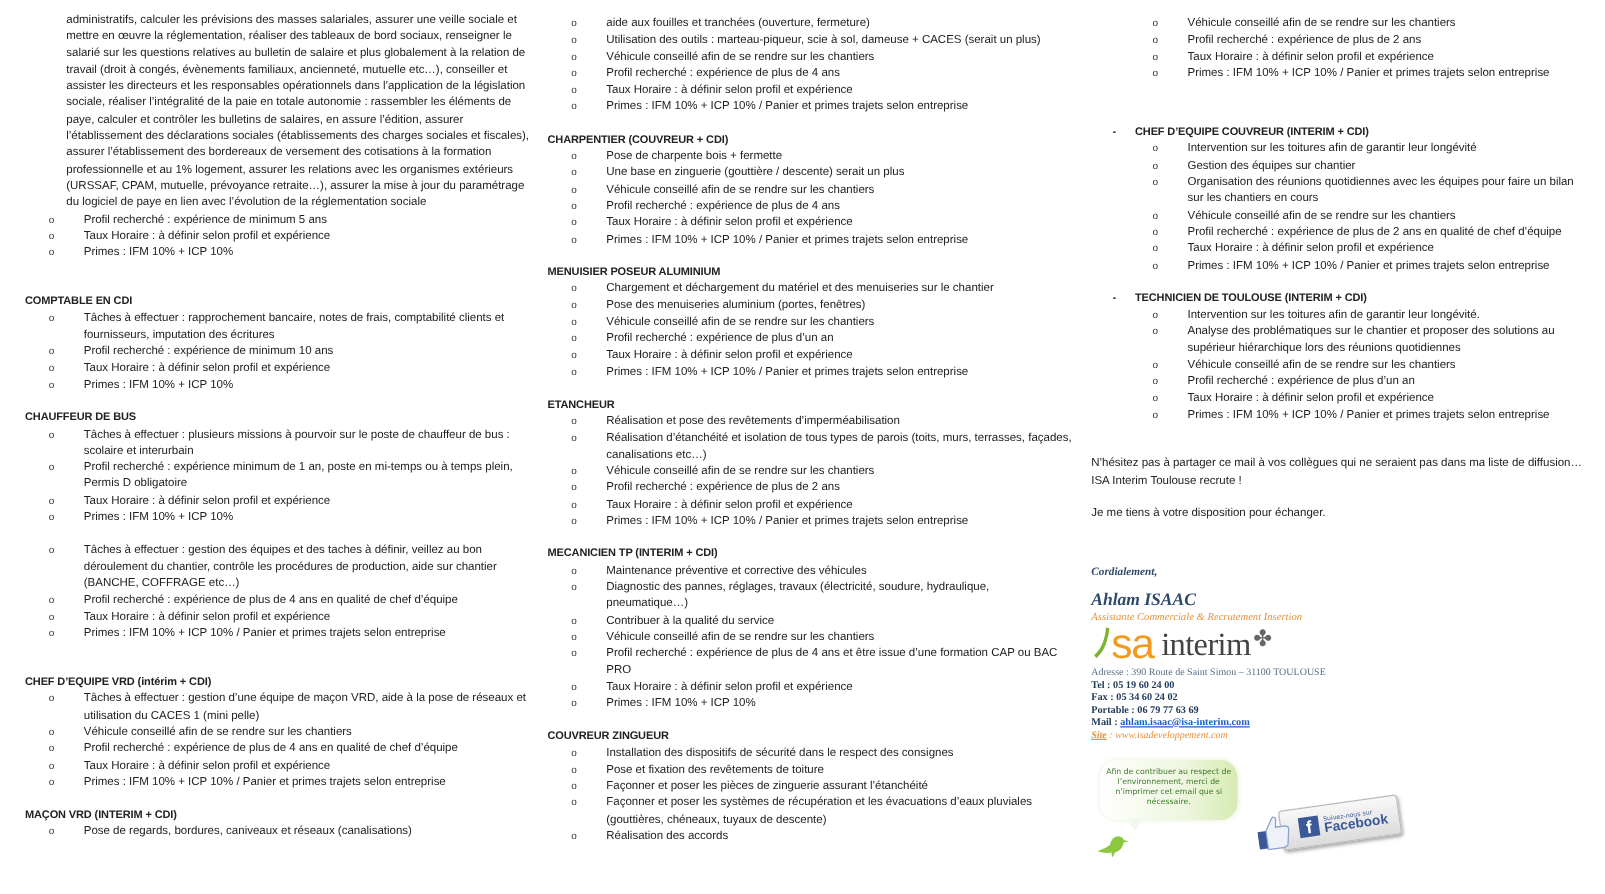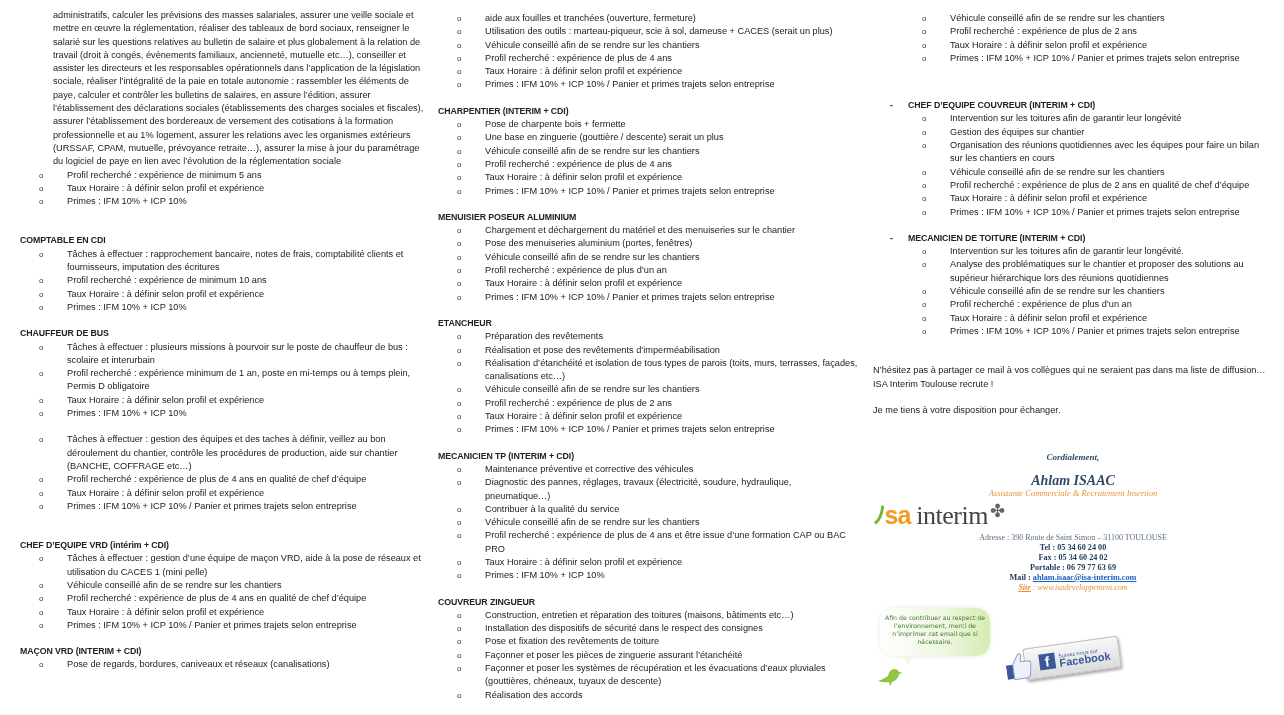--- a/index.html
+++ b/index.html
@@ -13,31 +13,31 @@
   .sec { margin-top: 0; }
   .title { font-weight: bold; font-size: 8.8px; letter-spacing: -0.1px; }
   ul.items { list-style: none; padding-left: 33px; }
   ul.items li { position: relative; padding-left: 14px; }
   ul.items li::before { content: "o"; position: absolute; left: -14px; top: 0; font-size: 8px; color: #333; }
   .gap1 { height: 13px; }
   .gap2 { height: 26px; }
   .dash-title { position: relative; padding-left: 18px; margin-left: 17px; }
   .dash-title::before { content: "-"; position: absolute; left: 0; top: 0; }
   .col3 ul.items { padding-left: 63px; }
-  .sig { font-family: "Liberation Serif", serif; text-align: center; }
+  .sig { font-family: "Liberation Serif", serif; }
   .sig .cord { color: #2e4a6b; font-weight: bold; font-style: italic; font-size: 9px; }
   .sig .name { color: #2e4a6b; font-weight: bold; font-style: italic; font-size: 14px; }
   .sig .role { color: #e8913a; font-style: italic; font-size: 8.5px; line-height: 11px; }
   .sig .addr { color: #5a6f86; font-size: 8px; line-height: 10px; }
   .sig .bold { color: #1f3a5a; font-weight: bold; font-size: 8.2px; line-height: 10px; }
   .sig .mail a { color: #1f5fbf; text-decoration: underline; }
   .sig .site { font-size: 8px; line-height: 10px; font-style: italic; color: #e8913a; }
   .sig .site b { text-decoration: underline; }
   .logo { display: flex; align-items: center; height: 30px; margin: 2px 0 2px 0; }
-  .logo .mark { color: #f29a1f; font-size: 25px; font-weight: bold; font-family: "Liberation Sans", sans-serif; letter-spacing: -1px; }
+  .logo .mark { color: #f29a1f; font-size: 34px; font-weight: normal; font-family: "Liberation Sans", sans-serif; letter-spacing: -1px; }
   .logo .mark .sp { color: #7ab32e; }
   .logo .word { color: #444; font-size: 26px; font-family: Liberation Serif, serif; margin-left: 6px; letter-spacing: -0.5px; }
   .logo .clover { color: #666; font-size: 18px; margin-left: 2px; margin-top: -8px; }
   .eco { position: absolute; left: 880px; top: 608px; width: 110px; height: 48px; background: linear-gradient(90deg,#ffffff 0%, #eef6e0 60%, #d6ebb2 100%); border-radius: 14px; font-size: 6.2px; line-height: 8px; text-align: center; color: #3e7a2a; padding-top: 6px; font-family: "DejaVu Sans", sans-serif; box-shadow: 0 0 4px #e2efd0; }
   .eco::after { content: ""; position: absolute; left: 22px; bottom: -9px; border-left: 6px solid transparent; border-right: 6px solid transparent; border-top: 10px solid #f2f8ea; }
   .bird { position: absolute; left: 876px; top: 665px; width: 28px; height: 22px; }
   .fb { position: absolute; left: 1004px; top: 638px; width: 118px; height: 46px; }
   .fb .card { position: absolute; left: 20px; top: 4px; width: 96px; height: 32px; background: linear-gradient(180deg,#f8f8f8,#dcdcdc); border: 1px solid #bbb; border-radius: 3px; transform: rotate(-8deg); box-shadow: 1px 2px 3px rgba(0,0,0,0.35); }
   .fb .f { position: absolute; left: 14px; top: 7px; width: 16px; height: 16px; background: #3b5998; color: #fff; font-weight: bold; font-size: 14px; line-height: 17px; text-align: center; font-family: "Liberation Sans", sans-serif; }
   .fb .t1 { position: absolute; left: 34px; top: 5px; font-size: 5px; color: #3b5998; font-family: "DejaVu Sans", sans-serif; }
@@ -113,21 +113,21 @@
     <li>aide aux fouilles et tranchées (ouverture, fermeture)</li>
     <li>Utilisation des outils : marteau-piqueur, scie à sol, dameuse + CACES (serait un plus)</li>
     <li>Véhicule conseillé afin de se rendre sur les chantiers</li>
     <li>Profil recherché : expérience de plus de 4 ans</li>
     <li>Taux Horaire : à définir selon profil et expérience</li>
     <li>Primes : IFM 10% + ICP 10% / Panier et primes trajets selon entreprise</li>
   </ul>
   <div class="gap1"></div>
 
   <div class="sec">
-    <div class="title">CHARPENTIER (INTERIM + CDI)</div>
+    <div class="title">CHARPENTIER (COUVREUR + CDI)</div>
     <ul class="items">
       <li>Pose de charpente bois + fermette</li>
       <li>Une base en zinguerie (gouttière / descente) serait un plus</li>
       <li>Véhicule conseillé afin de se rendre sur les chantiers</li>
       <li>Profil recherché : expérience de plus de 4 ans</li>
       <li>Taux Horaire : à définir selon profil et expérience</li>
       <li>Primes : IFM 10% + ICP 10% / Panier et primes trajets selon entreprise</li>
     </ul>
   </div>
   <div class="gap1"></div>
@@ -141,21 +141,20 @@
       <li>Profil recherché : expérience de plus d’un an</li>
       <li>Taux Horaire : à définir selon profil et expérience</li>
       <li>Primes : IFM 10% + ICP 10% / Panier et primes trajets selon entreprise</li>
     </ul>
   </div>
   <div class="gap1"></div>
 
   <div class="sec">
     <div class="title">ETANCHEUR</div>
     <ul class="items">
-      <li>Préparation des revêtements</li>
       <li>Réalisation et pose des revêtements d’imperméabilisation</li>
       <li>Réalisation d’étanchéité et isolation de tous types de parois (toits, murs, terrasses, façades, canalisations etc…)</li>
       <li>Véhicule conseillé afin de se rendre sur les chantiers</li>
       <li>Profil recherché : expérience de plus de 2 ans</li>
       <li>Taux Horaire : à définir selon profil et expérience</li>
       <li>Primes : IFM 10% + ICP 10% / Panier et primes trajets selon entreprise</li>
     </ul>
   </div>
   <div class="gap1"></div>
 
@@ -169,21 +168,20 @@
       <li>Profil recherché : expérience de plus de 4 ans et être issue d’une formation CAP ou BAC PRO</li>
       <li>Taux Horaire : à définir selon profil et expérience</li>
       <li>Primes : IFM 10% + ICP 10%</li>
     </ul>
   </div>
   <div class="gap1"></div>
 
   <div class="sec">
     <div class="title">COUVREUR ZINGUEUR</div>
     <ul class="items">
-      <li>Construction, entretien et réparation des toitures (maisons, bâtiments etc…)</li>
       <li>Installation des dispositifs de sécurité dans le respect des consignes</li>
       <li>Pose et fixation des revêtements de toiture</li>
       <li>Façonner et poser les pièces de zinguerie assurant l’étanchéité</li>
       <li>Façonner et poser les systèmes de récupération et les évacuations d’eaux pluviales (gouttières, chéneaux, tuyaux de descente)</li>
       <li>Réalisation des accords</li>
     </ul>
   </div>
 </div>
 
 <div class="col col3" style="top:12px;">
@@ -204,21 +202,21 @@
       <li>Organisation des réunions quotidiennes avec les équipes pour faire un bilan sur les chantiers en cours</li>
       <li>Véhicule conseillé afin de se rendre sur les chantiers</li>
       <li>Profil recherché : expérience de plus de 2 ans en qualité de chef d’équipe</li>
       <li>Taux Horaire : à définir selon profil et expérience</li>
       <li>Primes : IFM 10% + ICP 10% / Panier et primes trajets selon entreprise</li>
     </ul>
   </div>
   <div class="gap1"></div>
 
   <div class="sec">
-    <div class="title dash-title">MECANICIEN DE TOITURE (INTERIM + CDI)</div>
+    <div class="title dash-title">TECHNICIEN DE TOULOUSE (INTERIM + CDI)</div>
     <ul class="items">
       <li>Intervention sur les toitures afin de garantir leur longévité.</li>
       <li>Analyse des problématiques sur le chantier et proposer des solutions au supérieur hiérarchique lors des réunions quotidiennes</li>
       <li>Véhicule conseillé afin de se rendre sur les chantiers</li>
       <li>Profil recherché : expérience de plus d’un an</li>
       <li>Taux Horaire : à définir selon profil et expérience</li>
       <li>Primes : IFM 10% + ICP 10% / Panier et primes trajets selon entreprise</li>
     </ul>
   </div>
   <div class="gap2"></div>
@@ -233,21 +231,21 @@
     <div class="cord">Cordialement,</div>
     <div style="height:10px"></div>
     <div class="name">Ahlam ISAAC</div>
     <div class="role">Assistante Commerciale &amp; Recrutement Insertion</div>
     <div class="logo">
       <span class="mark"><span class="sp">ﾉ</span><span>sa</span></span>
       <span class="word">interim</span>
       <span class="clover">✤</span>
     </div>
     <div class="addr">Adresse : 390 Route de Saint Simon – 31100 TOULOUSE</div>
-    <div class="bold">Tel : 05 34 60 24 00</div>
+    <div class="bold">Tel : 05 19 60 24 00</div>
     <div class="bold">Fax : 05 34 60 24 02</div>
     <div class="bold">Portable : 06 79 77 63 69</div>
     <div class="bold mail"><span>Mail : </span><a>ahlam.isaac@isa-interim.com</a></div>
     <div class="site"><b>Site</b><span> : www.isadeveloppement.com</span></div>
   </div>
 </div>
 
 <div class="eco">Afin de contribuer au respect de l’environnement, merci de n’imprimer cet email que si nécessaire.</div>
 
 <svg class="bird" viewBox="0 0 28 22">

